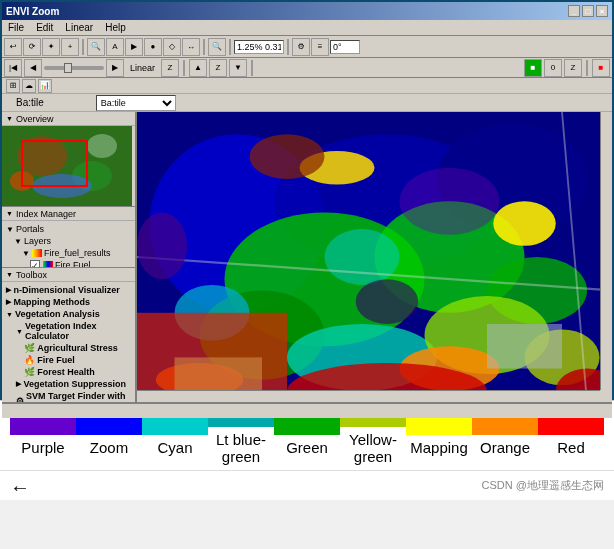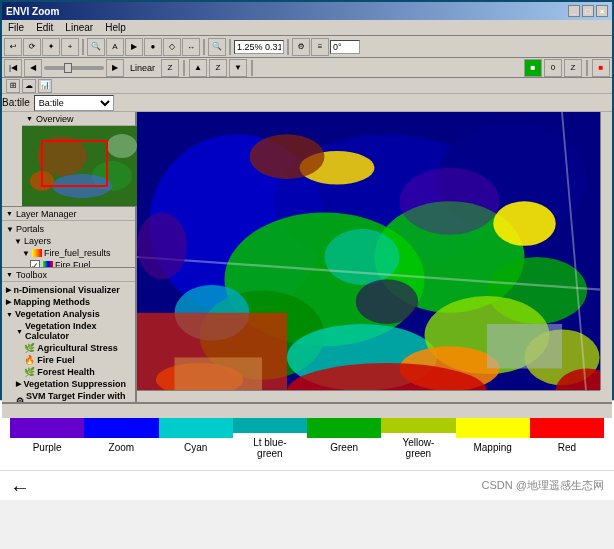--- a/index.html
+++ b/index.html
@@ -117,23 +117,24 @@
       gap: 2px;
       border-bottom: 1px solid #808080;
     }
 
     
     .band-selector {
       height: 18px;
       background: #d4d0c8;
       display: flex;
       align-items: center;
-      padding: 2px 0;
+      padding: 2px 14px;
       font-size: 10px;
       border-bottom: 1px solid #aaa;
+      gap: 48px;
     }
 
     .band-select {
       height: 16px;
       font-size: 9px;
       border: 1px inset #999;
       background: white;
       width: 80px;
     }
 
@@ -151,21 +152,20 @@
       background: #d4d0c8;
       border-right: 2px solid #808080;
       display: flex;
       flex-direction: column;
     }
 
     
     .overview-panel {
       border-bottom: 1px solid #808080;
       flex: 0 0 auto;
-      padding-left: 20px;
     }
 
     .panel-header {
       background: #d4d0c8;
       height: 14px;
       display: flex;
       align-items: center;
       padding: 0 4px;
       font-size: 9px;
       border-bottom: 1px solid #aaa;
@@ -315,21 +315,21 @@
       flex: 1;
     }
 
     .legend-color-bar {
       width: 100%;
       height: 20px;
       margin-bottom: 4px;
     }
 
     .legend-label {
-      font-size: 10px;
+      font-size: 15px;
       text-align: center;
       color: #000;
       font-family: Arial, sans-serif;
       white-space: pre-line;
     }
 
     
     .bottom-bar {
       width: 614px;
       height: 30px;
@@ -467,21 +467,21 @@
             <ellipse cx="20" cy="55" rx="12" ry="10" fill="#cc4400" opacity="0.7"></ellipse>
             <ellipse cx="100" cy="20" rx="15" ry="12" fill="#8fbc8f" opacity="0.6"></ellipse>
 
             <rect x="20" y="15" width="65" height="45" fill="none" stroke="red" stroke-width="2"></rect>
           </svg>
         </div>
       </div>
 
       <div class="layer-manager">
         <div class="panel-header">
-          <span>Layer Manager</span>
+          <span>Index Manager</span>
         </div>
         <div class="layer-tree">
           <div class="layer-item">
             <span style="font-size:8px;margin-right:2px;">▼</span>
             <span>Portals</span>
           </div>
           <div class="layer-item layer-indent">
             <span style="font-size:8px;margin-right:2px;">▼</span>
             <span>Layers</span>
           </div>
@@ -627,20 +627,24 @@
     <div class="legend-item">
       <div class="legend-color-bar" style="background: rgb(170, 204, 0);"></div>
       <span class="legend-label" style="white-space: pre-line;">Yellow-
 green</span>
     </div>
     <div class="legend-item">
       <div class="legend-color-bar" style="background: rgb(255, 255, 0);"></div>
       <span class="legend-label" style="white-space: pre-line;">Mapping</span>
     </div>
     <div class="legend-item">
+      <div class="legend-color-bar" style="background: rgb(255, 136, 0);"></div>
+      <span class="legend-label" style="white-space: pre-line;">Orange</span>
+    </div>
+    <div class="legend-item">
       <div class="legend-color-bar" style="background: rgb(255, 0, 0);"></div>
       <span class="legend-label" style="white-space: pre-line;">Red</span>
     </div>
   </div>
 
 <div class="bottom-bar">
   <span class="arrow-left">←</span>
   <span class="watermark">CSDN @地理遥感生态网</span>
 </div>
 

